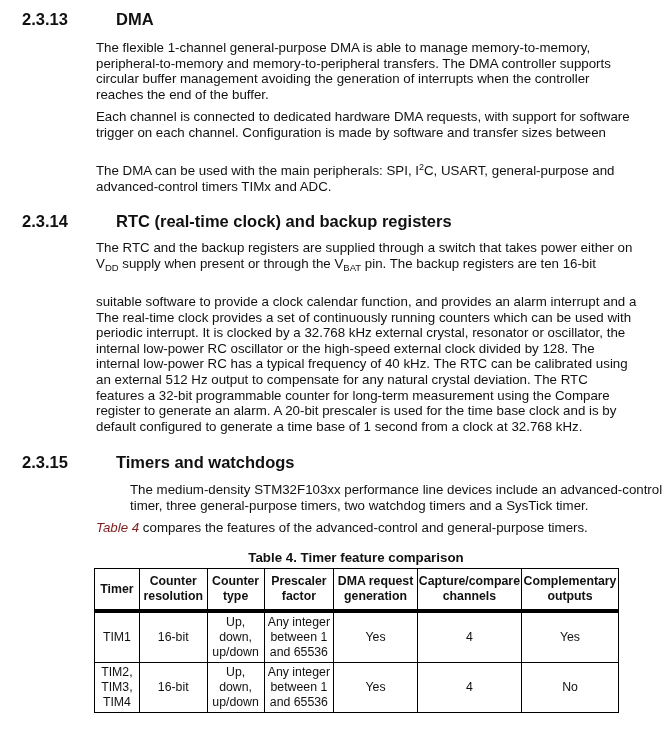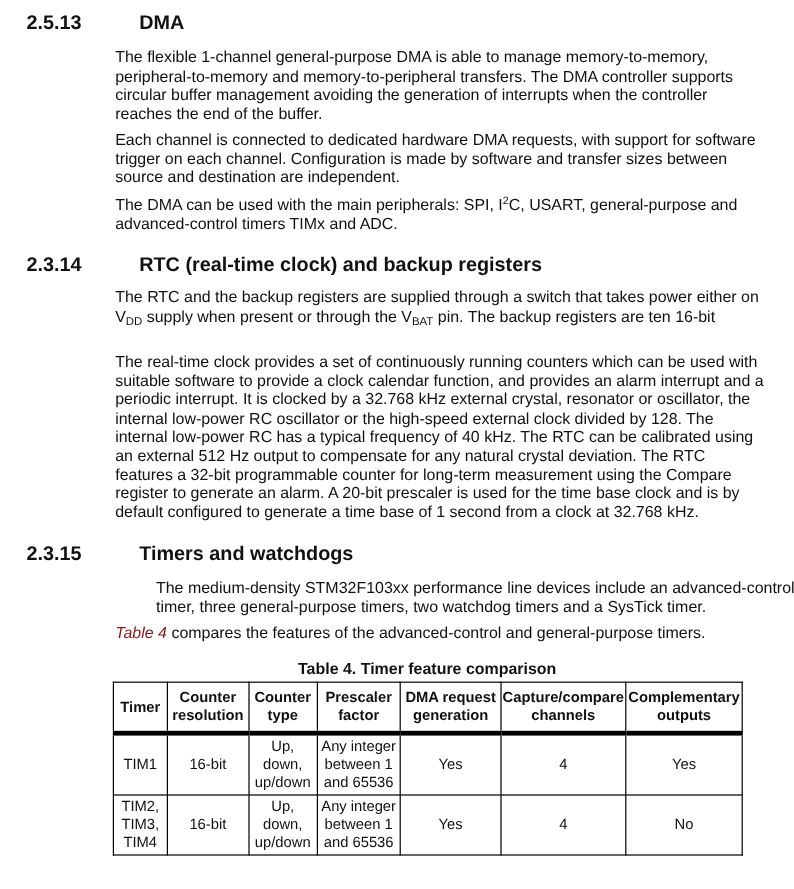--- a/index.html
+++ b/index.html
@@ -34,55 +34,54 @@
   }
   table.timer-table th { font-weight: bold; height: 40px; }
   table.timer-table thead tr { border-bottom: 4px solid #000; margin-left: 16px; }
   table.timer-table thead th { border-bottom: 4px solid #000; }
   table.timer-table tbody td { height: 49px; }
 </style>
 </head>
 <body>
 
 <div class="section-head" style="top:9px;">
-  <span class="section-num">2.5.13</span>
+  <span class="section-num">2.3.13</span>
   <span class="section-title">DMA</span>
 </div>
 
 <p class="para" style="top:40px;">
   <span class="ln">The flexible 1-channel general-purpose DMA is able to manage memory-to-memory,</span>
   <span class="ln">peripheral-to-memory and memory-to-peripheral transfers. The DMA controller supports</span>
   <span class="ln">circular buffer management avoiding the generation of interrupts when the controller</span>
   <span class="ln">reaches the end of the buffer.</span>
 </p>
 
 <p class="para" style="top:109px;">
   <span class="ln">Each channel is connected to dedicated hardware DMA requests, with support for software</span>
   <span class="ln">trigger on each channel. Configuration is made by software and transfer sizes between</span>
-  <span class="ln">source and destination are independent.</span>
 </p>
 
 <p class="para" style="top:163px;">
   <span class="ln"><span>The DMA can be used with the main peripherals: SPI, I</span><sup>2</sup><span>C, USART, general-purpose and</span></span>
   <span class="ln">advanced-control timers TIMx and ADC.</span>
 </p>
 
 <div class="section-head" style="top:211px;">
   <span class="section-num">2.3.14</span>
   <span class="section-title">RTC (real-time clock) and backup registers</span>
 </div>
 
 <p class="para" style="top:240px;">
   <span class="ln">The RTC and the backup registers are supplied through a switch that takes power either on</span>
   <span class="ln"><span>V</span><sub>DD</sub><span> supply when present or through the V</span><sub>BAT</sub><span> pin. The backup registers are ten 16-bit</span></span>
 </p>
 
 <p class="para" style="top:294px;">
+  <span class="ln">suitable software to provide a clock calendar function, and provides an alarm interrupt and a</span>
   <span class="ln">The real-time clock provides a set of continuously running counters which can be used with</span>
-  <span class="ln">suitable software to provide a clock calendar function, and provides an alarm interrupt and a</span>
   <span class="ln">periodic interrupt. It is clocked by a 32.768 kHz external crystal, resonator or oscillator, the</span>
   <span class="ln">internal low-power RC oscillator or the high-speed external clock divided by 128. The</span>
   <span class="ln">internal low-power RC has a typical frequency of 40 kHz. The RTC can be calibrated using</span>
   <span class="ln">an external 512 Hz output to compensate for any natural crystal deviation. The RTC</span>
   <span class="ln">features a 32-bit programmable counter for long-term measurement using the Compare</span>
   <span class="ln">register to generate an alarm. A 20-bit prescaler is used for the time base clock and is by</span>
   <span class="ln">default configured to generate a time base of 1 second from a clock at 32.768 kHz.</span>
 </p>
 
 <div class="section-head" style="top:452px;">

